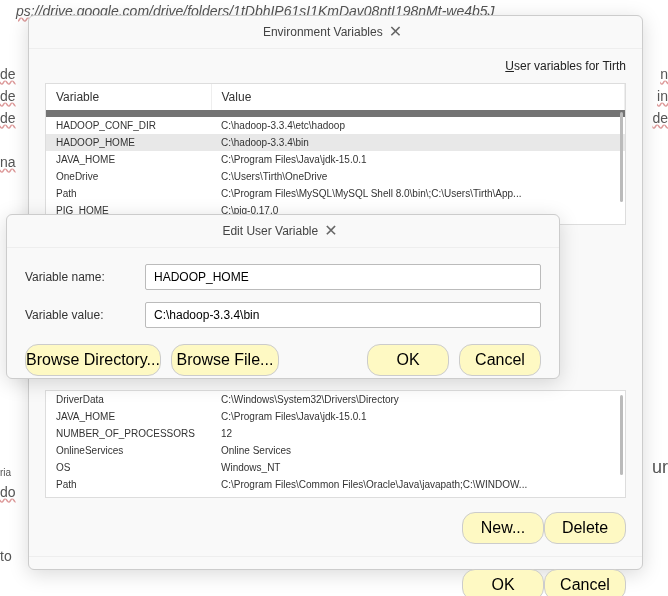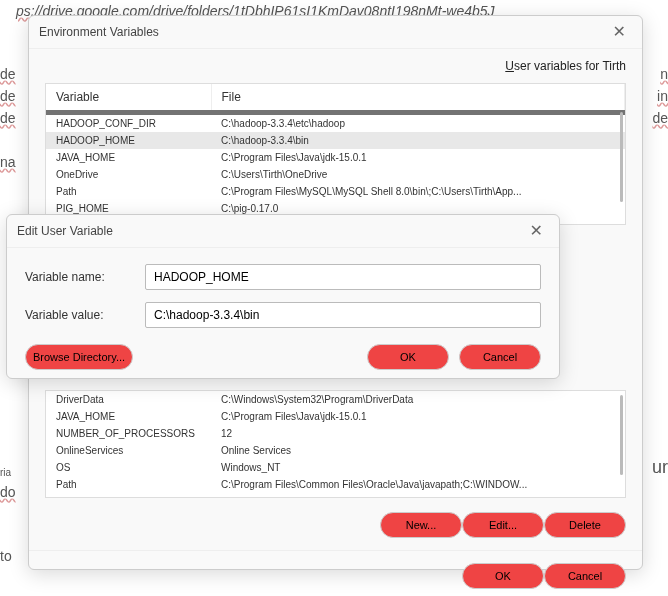--- a/index.html
+++ b/index.html
@@ -13,42 +13,42 @@
     .bg-l5 { top: 154px; left: 0; font-size: 14px; }
     .bg-r1 { top: 66px; right: 0; font-size: 14px; }
     .bg-r2 { top: 88px; right: 0; font-size: 14px; }
     .bg-r3 { top: 110px; right: 0; font-size: 14px; }
     .bg-b1 { bottom: 118px; left: 0; font-size: 10px; text-decoration:none;}
     .bg-b2 { bottom: 118px; right: 0; font-size: 18px; text-decoration:none;margin-left:20px;}
     .bg-b3 { bottom: 96px; left: 0; font-size: 14px; }
     .bg-b5 { bottom: 32px; left: 0; font-size: 14px; text-decoration:none;}
     
     .dialog { position: absolute; background: #f9f9f9; border: 1px solid #ccc; border-radius: 6px; box-shadow: 0 4px 20px rgba(0,0,0,0.15); }
-    .dialog-header { display: flex; justify-content: space-between; align-items: center; padding: 6px 10px; border-bottom: 1px solid #eee; }
+    .dialog-header { display: flex; justify-content: center; align-items: center; padding: 6px 10px; border-bottom: 1px solid #eee; }
     .dialog-title { font-size: 12px; color: #444; }
     .close-btn { background: none; border: none; font-size: 16px; color: #666; cursor: pointer; padding: 2px 6px; line-height: 1; }
     
     .env-dialog { top: 15px; left: 28px; width: 615px; height: 555px; }
     .section-label { padding: 10px 16px 6px; font-size: 12px; color: #222; text-align: right; }
     .underline-char { text-decoration: underline; }
     
     .table-wrap { margin: 4px 16px 6px; border: 1px solid #ddd; background: #fff; overflow: hidden; }
     .table-wrap.upper { height: 142px; }
     .table-wrap.lower { height: 108px; }
     
     .tbl { width: 100%; border-collapse: collapse; }
-    .tbl th { text-align: left; font-weight: normal; padding: 6px 10px; border-bottom: 5px solid #737373; border-right: 1px solid #eee; font-size: 12px; }
+    .tbl th { text-align: left; font-weight: normal; padding: 6px 10px; border-bottom: 7px solid #737373; border-right: 1px solid #eee; font-size: 12px; }
     .tbl td { padding: 3px 10px; font-size: 10px; white-space: nowrap; overflow: hidden; text-overflow: ellipsis; max-width: 360px; }
     .tbl tr.selected { background: #e8e8e8; }
     .col-var { width: 165px; }
     
     .scrollbar-ind { position: absolute; right: 2px; width: 3px; background: #bbb; border-radius: 2px; }
     
     .btn-row { display: flex; justify-content: flex-end; padding: 8px 16px; }
-    .btn { background: #ef4444; border: 1px solid #ccc; border-radius: 13px; padding: 6px 0; font-size: 11px; cursor: pointer; min-width: 82px; text-align: center; }
+    .btn { background: #fef9c3; border: 1px solid #ccc; border-radius: 13px; padding: 6px 0; font-size: 16px; cursor: pointer; min-width: 82px; text-align: center; }
     
     .edit-dialog { top: 214px; left: 6px; width: 554px; height: 165px; z-index: 10; }
     .form-row { display: flex; align-items: center; padding: 6px 18px; }
     .form-label { width: 120px; font-size: 12px; }
     .form-input { flex: 1; padding: 5px 8px; border: 1px solid #bbb; border-radius: 2px; font-size: 12px; background: #fff; }
     .form-btns { display: flex; justify-content: space-between; padding: 10px 18px 0; }
     .form-btns .left { display: flex; gap: 10px; }
     .form-btns .right { display: flex; gap: 10px; }
     .btn-wide { min-width: 108px; }
     
@@ -80,21 +80,21 @@
 
   <div class="section-label">
     <span class="underline-char">U</span>ser variables for Tirth
   </div>
 
   <div class="table-wrap upper" style="position:relative">
     <table class="tbl">
       <thead>
         <tr>
           <th class="col-var">Variable</th>
-          <th>File</th>
+          <th>Value</th>
         </tr>
       </thead>
       <tbody id="user-tbody">
           <tr>
             <td class="col-var">HADOOP_CONF_DIR</td>
             <td>C:\hadoop-3.3.4\etc\hadoop</td>
           </tr>
           <tr class="selected">
             <td class="col-var">HADOOP_HOME</td>
             <td>C:\hadoop-3.3.4\bin</td>
@@ -119,21 +119,21 @@
     </table>
     <div class="scrollbar-ind" style="top:28px;height:90px"></div>
   </div>
 
   <div class="sys-section">
     <div class="table-wrap lower" style="position:relative">
       <table class="tbl">
         <tbody id="sys-tbody">
             <tr>
               <td class="col-var">DriverData</td>
-              <td>C:\Windows\System32\Program\DriverData</td>
+              <td>C:\Windows\System32\Drivers\Directory</td>
             </tr>
             <tr>
               <td class="col-var">JAVA_HOME</td>
               <td>C:\Program Files\Java\jdk-15.0.1</td>
             </tr>
             <tr>
               <td class="col-var">NUMBER_OF_PROCESSORS</td>
               <td>12</td>
             </tr>
             <tr>
@@ -147,21 +147,20 @@
             <tr>
               <td class="col-var">Path</td>
               <td>C:\Program Files\Common Files\Oracle\Java\javapath;C:\WINDOW...</td>
             </tr>
           </tbody>
       </table>
       <div class="scrollbar-ind" style="top:4px;height:80px"></div>
     </div>
     <div class="btn-row">
       <button class="btn">New...</button>
-      <button class="btn">Edit...</button>
       <button class="btn">Delete</button>
     </div>
     <div style="border-top:1px solid #eee;margin:4px 0"></div>
     <div class="btn-row">
       <button class="btn">OK</button>
       <button class="btn">Cancel</button>
     </div>
   </div>
 </div>
 
@@ -177,19 +176,20 @@
     <label class="form-label">Variable name:</label>
     <input class="form-input" value="HADOOP_HOME" style="">
   </div>
   <div class="form-row">
     <label class="form-label">Variable value:</label>
     <input class="form-input" value="C:\hadoop-3.3.4\bin" style="">
   </div>
   <div class="form-btns">
     <div class="left">
       <button class="btn btn-wide">Browse Directory...</button>
+      <button class="btn btn-wide">Browse File...</button>
     </div>
     <div class="right">
       <button class="btn">OK</button>
       <button class="btn">Cancel</button>
     </div>
   </div>
 </div>
 
 </body></html>

